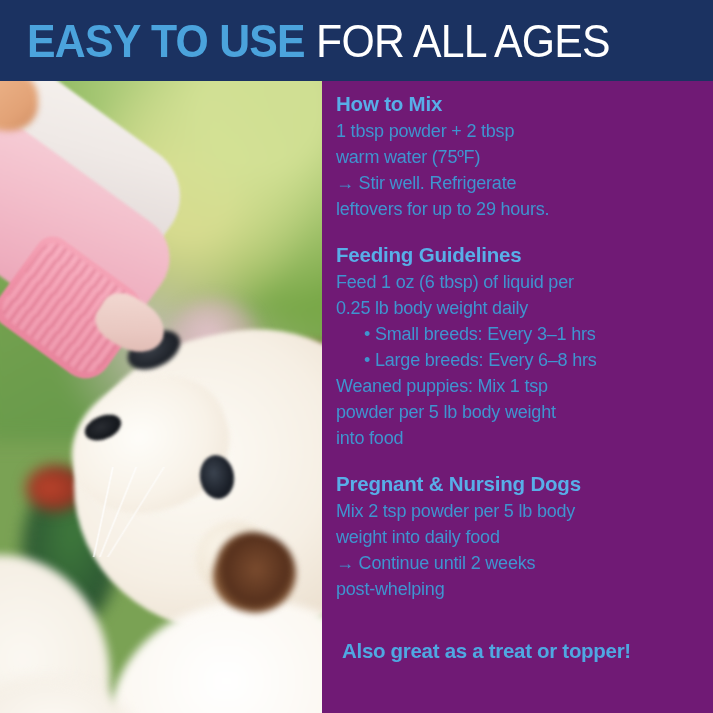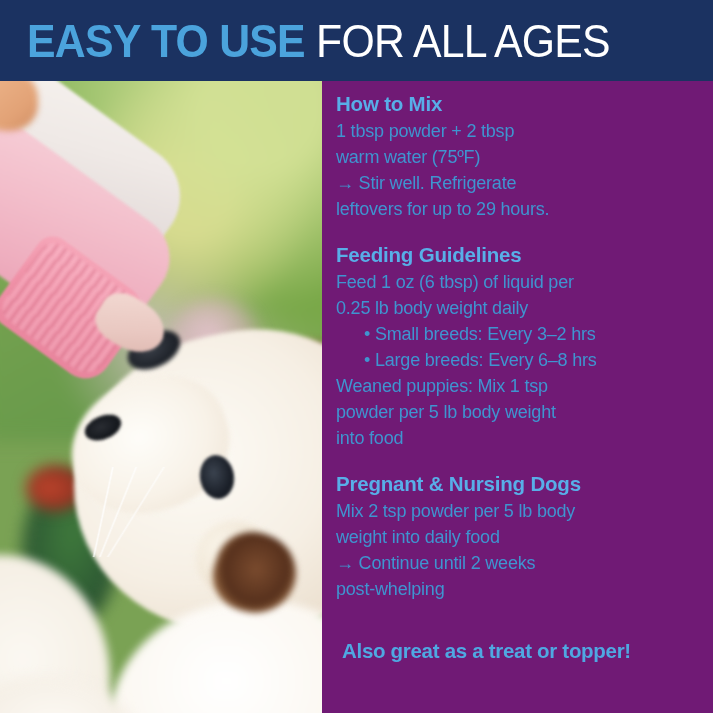--- a/index.html
+++ b/index.html
@@ -313,21 +313,21 @@
       <p class="sec-line">1 tbsp powder + 2 tbsp</p>
       <p class="sec-line">warm water (75ºF)</p>
       <p class="sec-line"> → Stir well. Refrigerate</p>
       <p class="sec-line">leftovers for up to 29 hours.</p>
     </div>
 
     <div class="section">
       <p class="sec-title">Feeding Guidelines</p>
       <p class="sec-line">Feed 1 oz (6 tbsp) of liquid per</p>
       <p class="sec-line">0.25 lb body weight daily</p>
-      <p class="sec-line bullet">• Small breeds: Every 3–2 hrs</p>
+      <p class="sec-line bullet">• Small breeds: Every 3–1 hrs</p>
       <p class="sec-line bullet">• Large breeds: Every 6–8 hrs</p>
       <p class="sec-line">Weaned puppies: Mix 1 tsp</p>
       <p class="sec-line">powder per 5 lb body weight</p>
       <p class="sec-line">into food</p>
     </div>
 
     <div class="section">
       <p class="sec-title">Pregnant &amp; Nursing Dogs</p>
       <p class="sec-line">Mix 2 tsp powder per 5 lb body</p>
       <p class="sec-line">weight into daily food</p>

